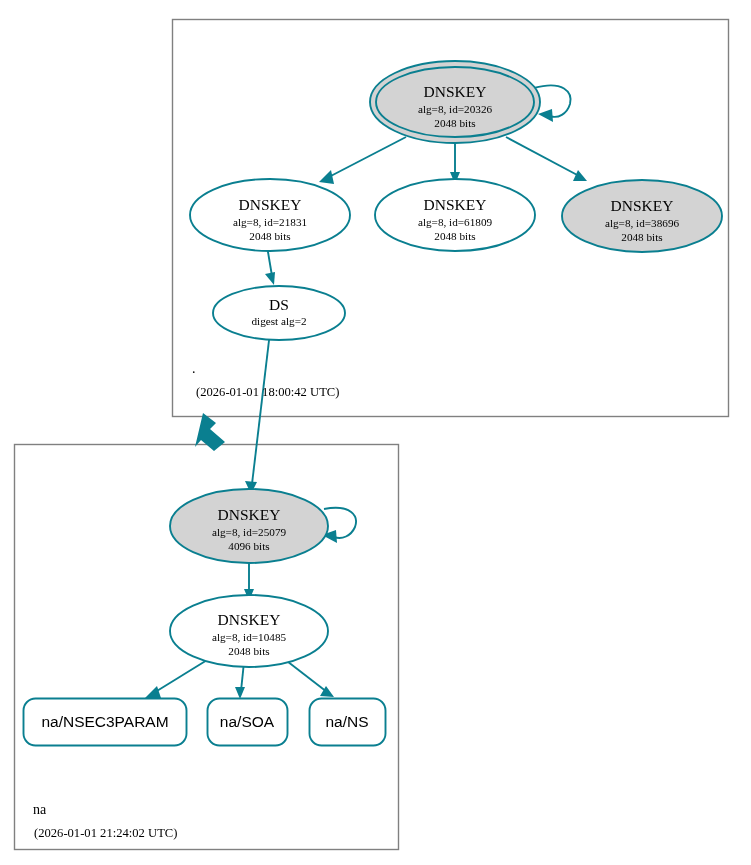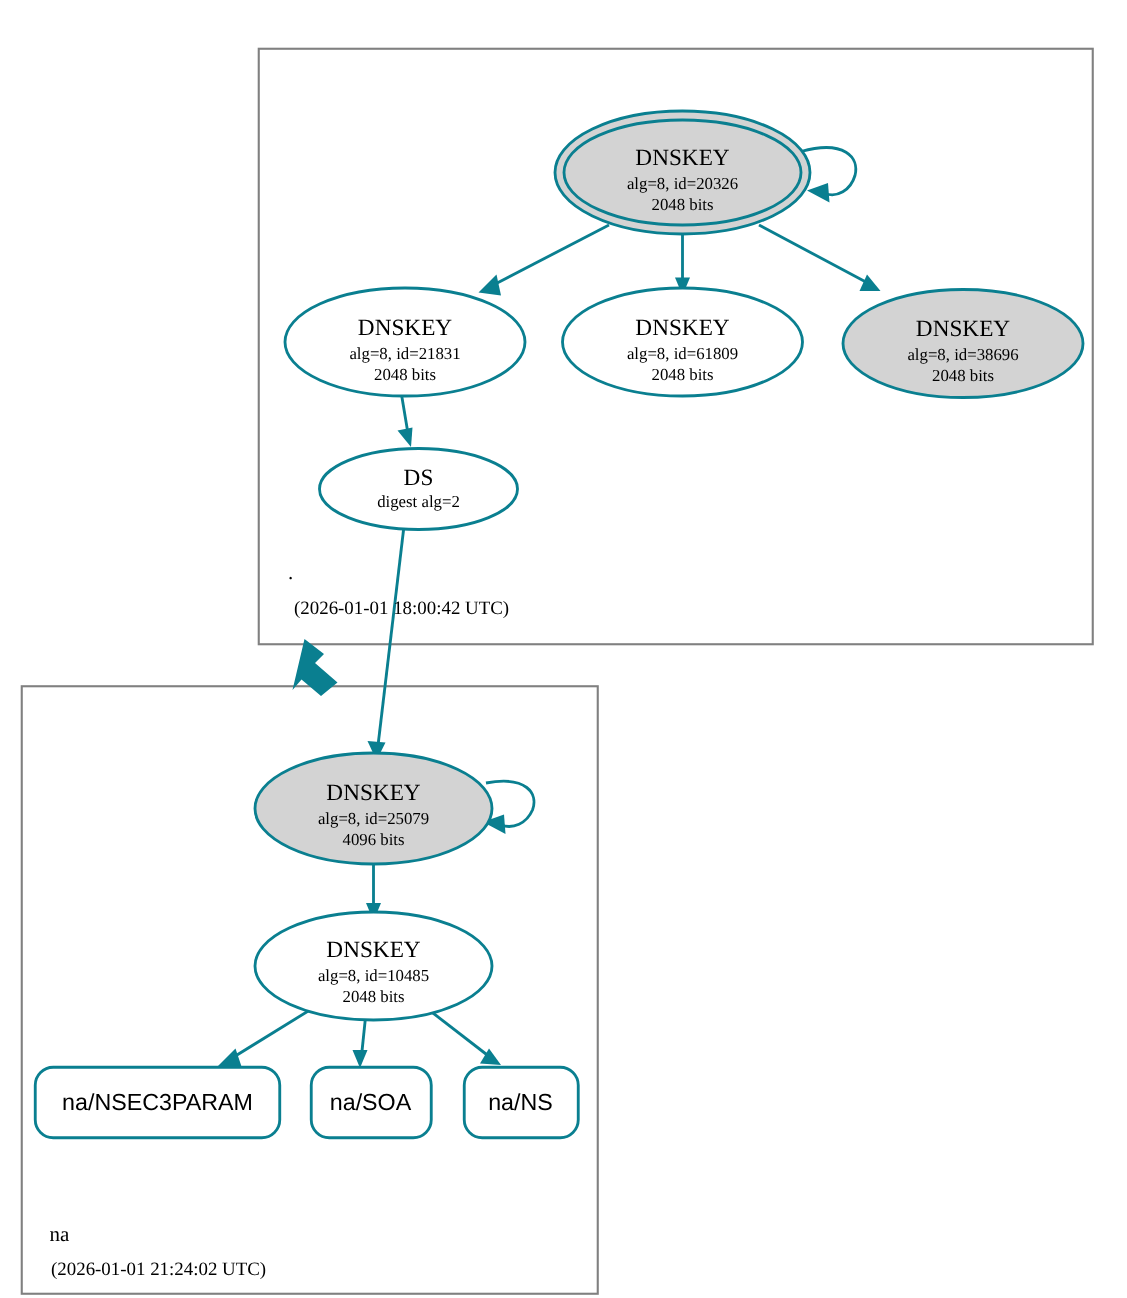--- a/index.html
+++ b/index.html
@@ -10,21 +10,21 @@
   body {
     width: 751px;
     height: 865px;
     position: relative;
     font-family: "Liberation Serif", serif;
     overflow: hidden;
   }
   #stage {
     position: absolute;
     left: 0;
-    top: 17px;
+    top: 4px;
     width: 751px;
     height: 664px;
   }
   svg.graph {
     position: absolute;
     left: 0;
     top: 0;
     width: 751px;
     height: 865px;
     display: block;

